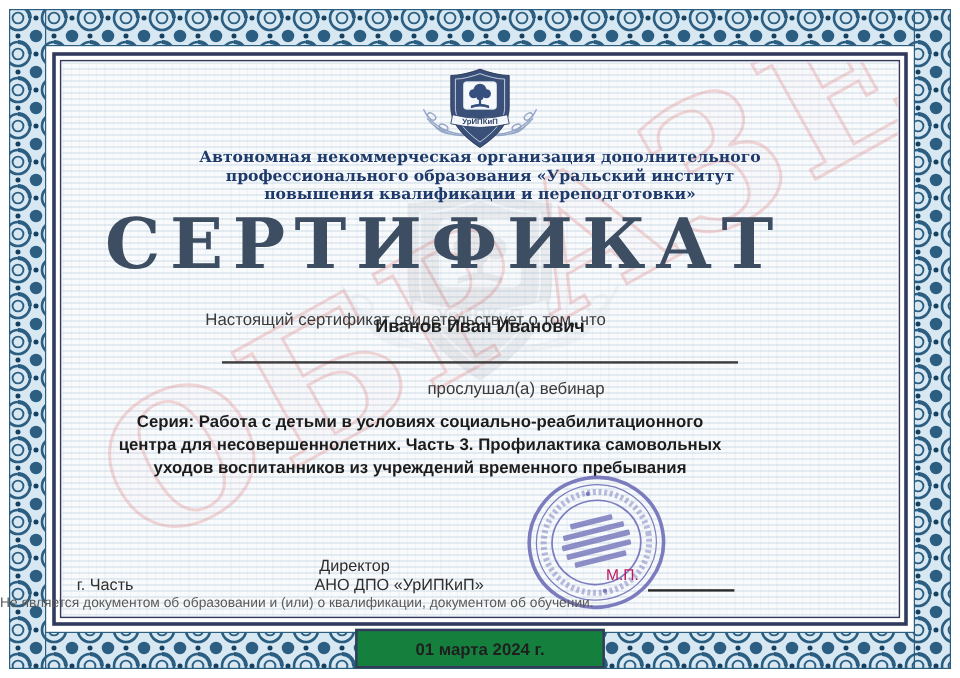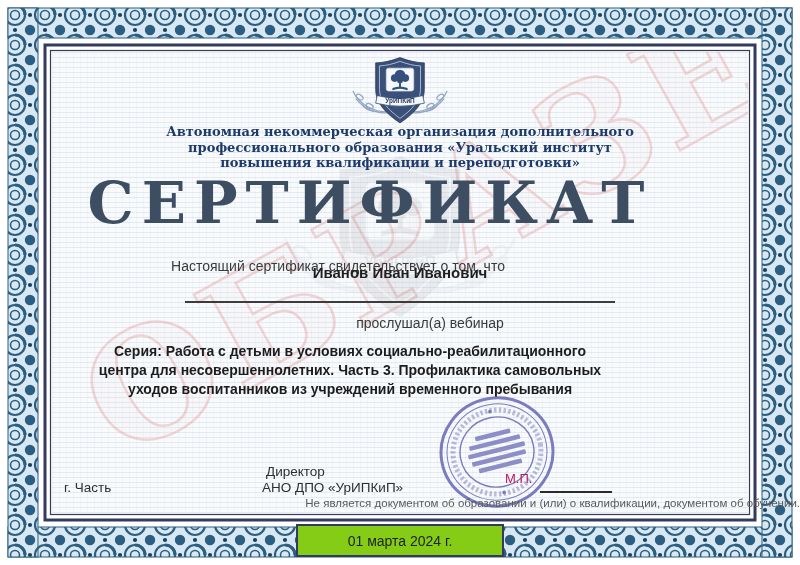--- a/index.html
+++ b/index.html
@@ -47,25 +47,25 @@
   .series{top:342px;left:0;width:700px;text-align:center;font-size:14px;font-weight:bold;
           line-height:19px;color:#1c1c1c;white-space:nowrap;}
   .city{top:480px;left:64px;font-size:13.5px;color:#2e2e2e;}
   .signer{top:464px;left:262px;font-size:13.5px;line-height:15.5px;color:#2e2e2e;}
   .signer .role{display:block;padding-left:4px;}
   .mp{top:471px;left:505px;font-size:13px;color:#be185d;}
   .sig-line{top:491px;left:540px;width:72px;height:0;border-top:2px solid #2b2b2b;}
   .stamp{left:437px;top:394px;width:120px;height:116px;filter:blur(.3px);}
   .stamp .ring{fill:none;stroke:var(--stamp);}
   .stamp .bar{fill:var(--stamp);}
-  .disclaimer{top:497px;left:0;width:800px;text-align:right;font-size:11.5px;color:var(--muted-text);}
+  .disclaimer{top:497px;left:0;width:800px;text-align:left;font-size:11.5px;color:var(--muted-text);}
   .date-box{position:absolute;left:296px;top:524px;width:208px;height:33px;z-index:4;
-     background:#84cc16;border:2px solid var(--frame);box-sizing:border-box;
+     background:#15803d;border:2px solid var(--frame);box-sizing:border-box;
      display:flex;align-items:center;justify-content:center;
-     font-size:14px;font-weight:normal;color:#1f1f1f;}
+     font-size:14px;font-weight:bold;color:#1f1f1f;}
   .deco{stroke:#93a5c4;fill:none;stroke-width:1.6;}
   .shield-main{fill:var(--shield);stroke:#2c3655;stroke-width:1;}
   .shield-inner{fill:none;stroke:#cdd8ea;stroke-width:1;}
   .panel{fill:#f6f9fc;stroke:#d7dfec;stroke-width:1;}
   .tree{fill:#35507e;}
   .trunk{stroke:#35507e;stroke-width:2.5;fill:none;}
   .banner{fill:#f4f7fb;stroke:#31436b;stroke-width:1;}
   .banner-text{fill:#31436b;font-family:"Liberation Sans",sans-serif;font-size:8.5px;font-weight:bold;}
 </style>
 </head>

